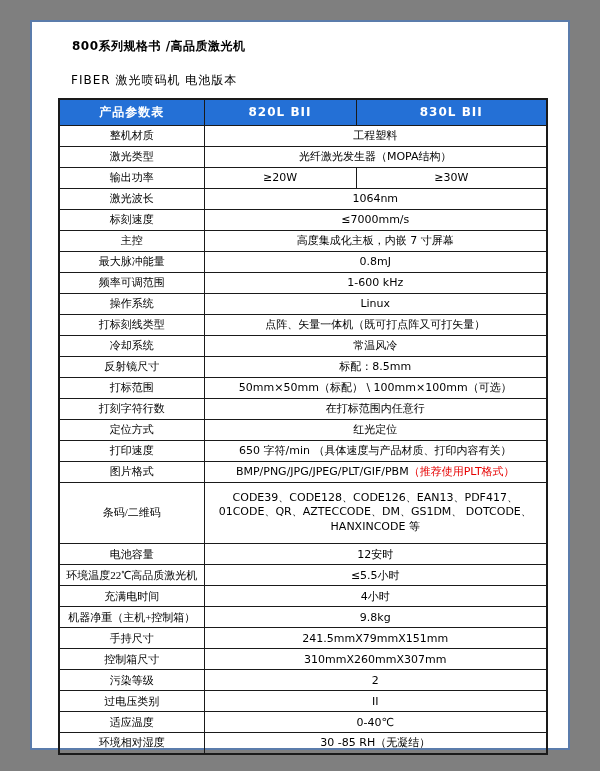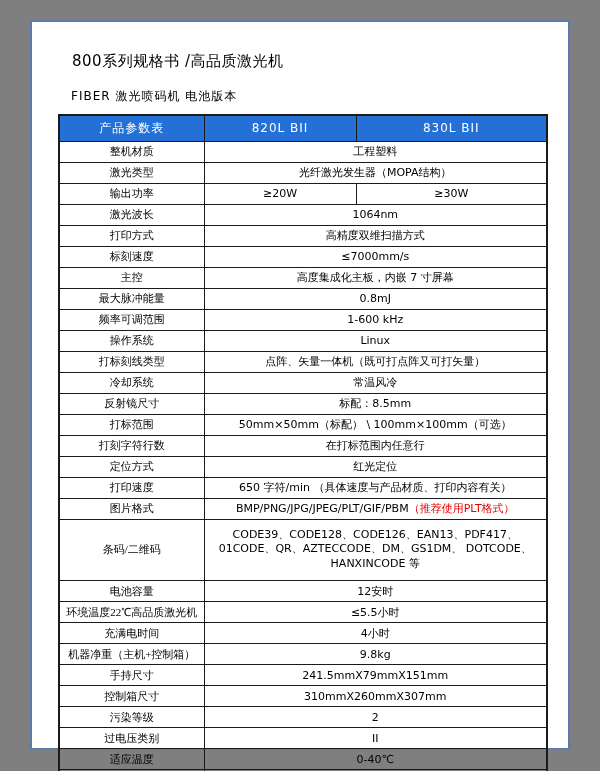--- a/index.html
+++ b/index.html
@@ -18,25 +18,25 @@
     color:#000;
   }
   .page{
     width:540px;height:730px;
     margin:20px auto 0;
     background:#ffffff;
     border:2px solid var(--page-border);
     padding:14px 0 0 26px;
   }
   .doc-title{
-    font-size:15px;
-    font-weight:normal;
+    font-size:12px;
+    font-weight:bold;
     letter-spacing:0.5px;
     margin-left:14px;
-    margin-top:16px;
+    margin-top:2px;
   }
   .doc-subtitle{
     font-size:12px;
     letter-spacing:1px;
     margin-left:13px;
     margin-top:17px;
   }
   table.spec{
     border-collapse:collapse;
     table-layout:fixed;
@@ -51,21 +51,21 @@
     font-size:11px;
     padding:0 2px;
     overflow:hidden;
     white-space:nowrap;
   }
   table.spec thead th{
     background:var(--header-bg);
     color:var(--header-text);
     height:26px;
     font-size:12px;
-    font-weight:normal;
+    font-weight:bold;
     letter-spacing:1px;
   }
   table.spec tbody tr{height:21px;}
   table.spec tbody tr.tall{height:42px;}
   table.spec tbody tr.tall td.value-cell{
     white-space:normal;
     line-height:1.35;
     padding:8px 10px;
   }
   td.label-cell{font-size:11px;font-family:Liberation Serif, serif;}
@@ -104,24 +104,20 @@
         <tr>
           <td class="label-cell">输出功率</td>
           <td class="value-cell">≥20W</td>
           <td class="value-cell">≥30W</td>
         </tr>
         <tr>
           <td class="label-cell">激光波长</td>
           <td class="value-cell" colspan="2">1064nm</td>
         </tr>
         <tr>
-          <td class="label-cell">打印方式</td>
-          <td class="value-cell" colspan="2">高精度双维扫描方式</td>
-        </tr>
-        <tr>
           <td class="label-cell">标刻速度</td>
           <td class="value-cell" colspan="2">≤7000mm/s</td>
         </tr>
         <tr>
           <td class="label-cell">主控</td>
           <td class="value-cell" colspan="2">高度集成化主板，内嵌 7 寸屏幕</td>
         </tr>
         <tr>
           <td class="label-cell">最大脉冲能量</td>
           <td class="value-cell" colspan="2">0.8mJ</td>

